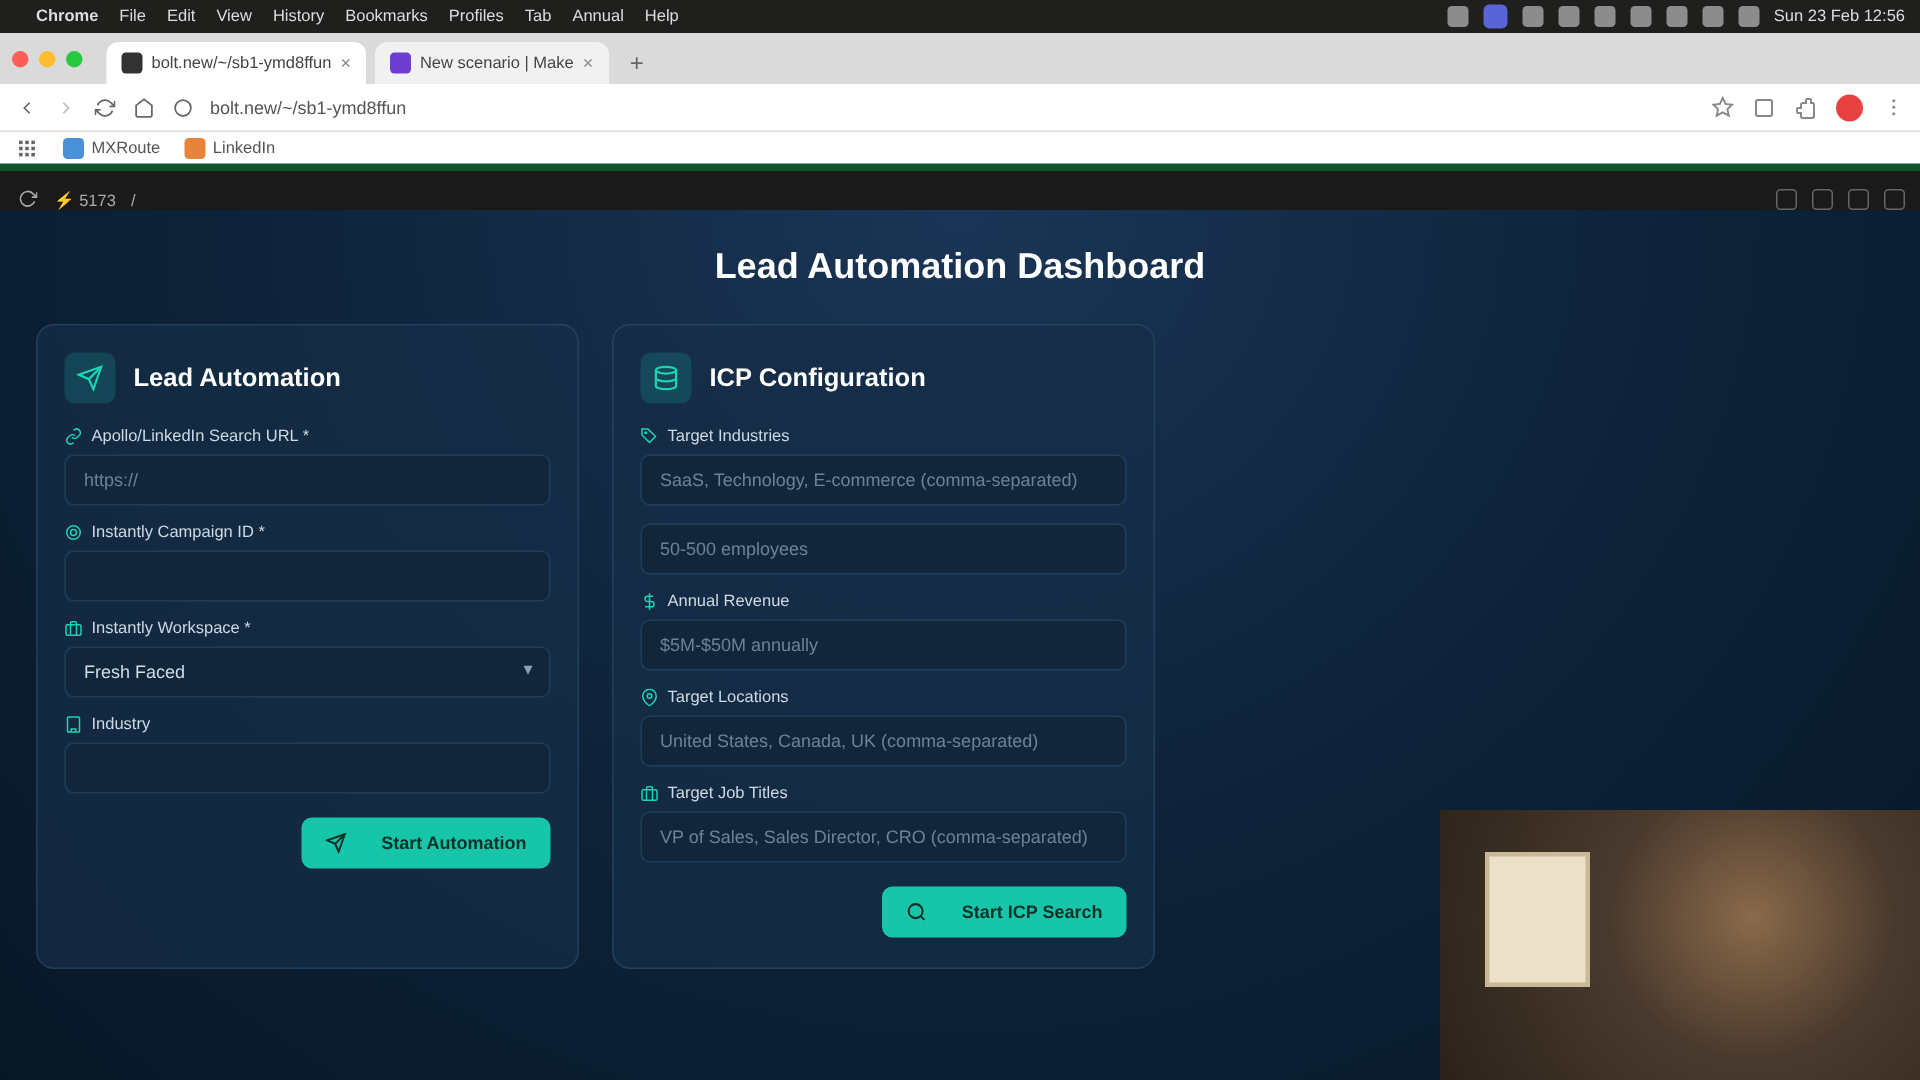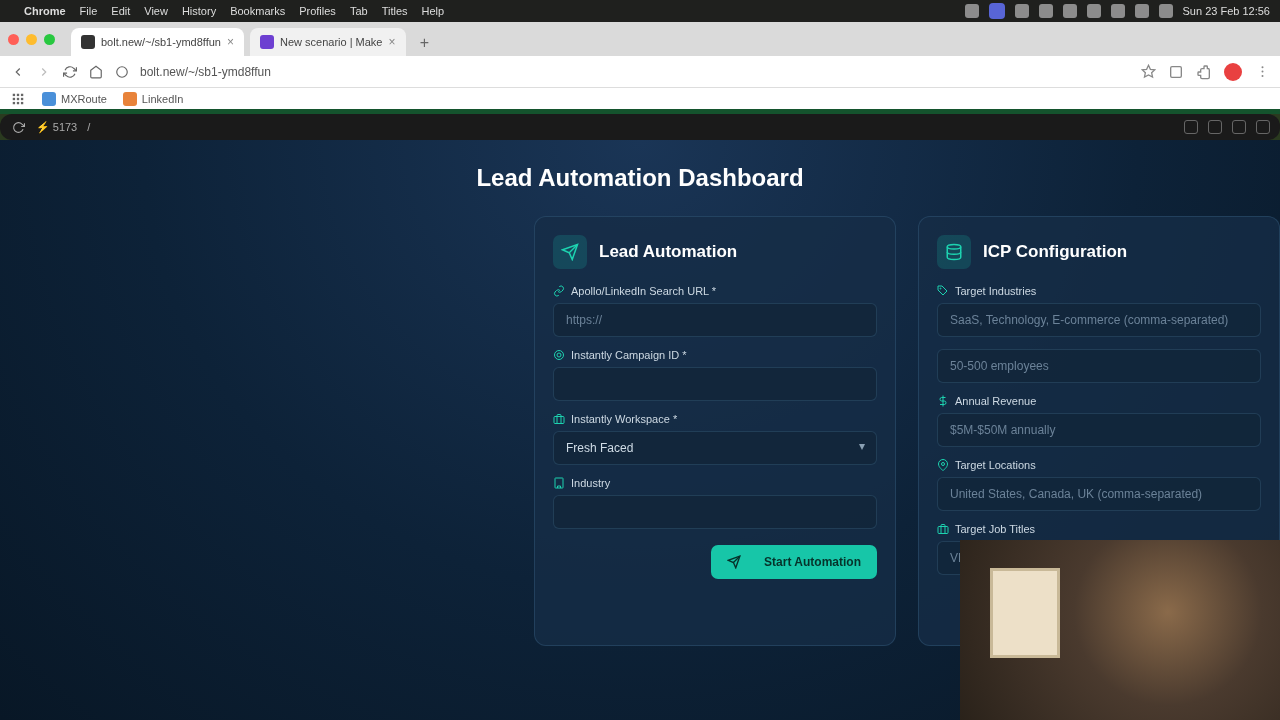--- a/index.html
+++ b/index.html
@@ -31,28 +31,28 @@
 .url { font-size: 12px; color: #555; flex: 0 0 auto; }
 .addr-right { margin-left:auto; display:flex; gap:12px; align-items:center; }
 .ext { width:16px; height:16px; }
 .avatar-dot { width:18px; height:18px; background:#e94040; border-radius:50%; }
 .bookbar { height: 26px; background: #fff; display: flex; align-items: center; padding: 0 10px; gap: 16px; font-size: 11px; color: #555; border-bottom: 5px solid #14532d; }
 .bookbar .bm { display:flex; align-items:center; gap:5px; }
 .bookbar .bmi { width:14px; height:14px; background:#4a90d9; border-radius:3px; }
 .bookbar .bmi2 { background:#e8833a; }
 
 
-.pagebar { height: 26px; background: #1a1a1a; display:flex; align-items:center; padding:0 10px; gap:10px; font-size:11px; color:#aaa;border-radius:12px; }
+.pagebar { height: 26px; background: #1a1a1a; display:flex; align-items:flex-end; padding:0 10px; gap:10px; font-size:11px; color:#aaa; }
 .pagebar .pr { margin-left:auto; display:flex; gap:10px; }
 .pagebar .pico { width:14px; height:14px; border:1px solid #666; border-radius:3px; }
 
 
 .app { background: radial-gradient(ellipse at top, #1a3556 0%, #0d2238 55%, #081726 100%); height: 580px; padding: 24px 0; position:relative; }
 .app h1 { color: #fff; text-align: center; font-size: 24px; font-weight: 700; margin-bottom: 24px; }
-.cards { display: flex; justify-content: flex-end; gap: 22px; }
+.cards { display: flex; justify-content: flex-start; gap: 22px; margin-left: 24px; }
 .card { width: 362px; background: rgba(22,45,70,0.78); border: 1px solid rgba(80,130,170,0.25); border-radius: 12px; padding: 18px 18px 20px; }
 .card-head { display: flex; align-items: center; gap: 12px; margin-bottom: 16px; }
 .card-ibox { width: 34px; height: 34px; background: rgba(20,200,180,0.18); border-radius: 7px; display:flex; align-items:center; justify-content:center; }
 .card-ibox svg { width:18px; height:18px; stroke:#1dd3b0; fill:none; stroke-width:2; }
 .card-title { color:#fff; font-size:17px; font-weight:600; }
 .field { margin-bottom: 12px; }
 .flabel { display:flex; align-items:center; gap:6px; color:#cdd9e3; font-size:11px; font-weight:500; margin-bottom:6px; }
 .flabel .fic { width:12px; height:12px; }
 .flabel .fic svg { width:12px; height:12px; stroke:#1dd3b0; fill:none; stroke-width:2; }
 .finput { width:100%; height:34px; background: rgba(18,38,58,0.85); border:1px solid rgba(80,130,170,0.25); border-radius:6px; padding:0 12px; color:#d0dce6; font-size:12px; outline:none; }
@@ -76,21 +76,21 @@
   <div class="left">
     <span class="apple"></span>
     <span class="bold">Chrome</span>
     <span>File</span>
     <span>Edit</span>
     <span>View</span>
     <span>History</span>
     <span>Bookmarks</span>
     <span>Profiles</span>
     <span>Tab</span>
-    <span>Titles</span>
+    <span>Annual</span>
     <span>Help</span>
   </div>
   <div class="right">
     <span class="mi"></span>
     <span class="active-app"></span>
     <span class="mi"></span>
     <span class="mi"></span>
     <span class="mi"></span>
     <span class="mi"></span>
     <span class="mi"></span>

